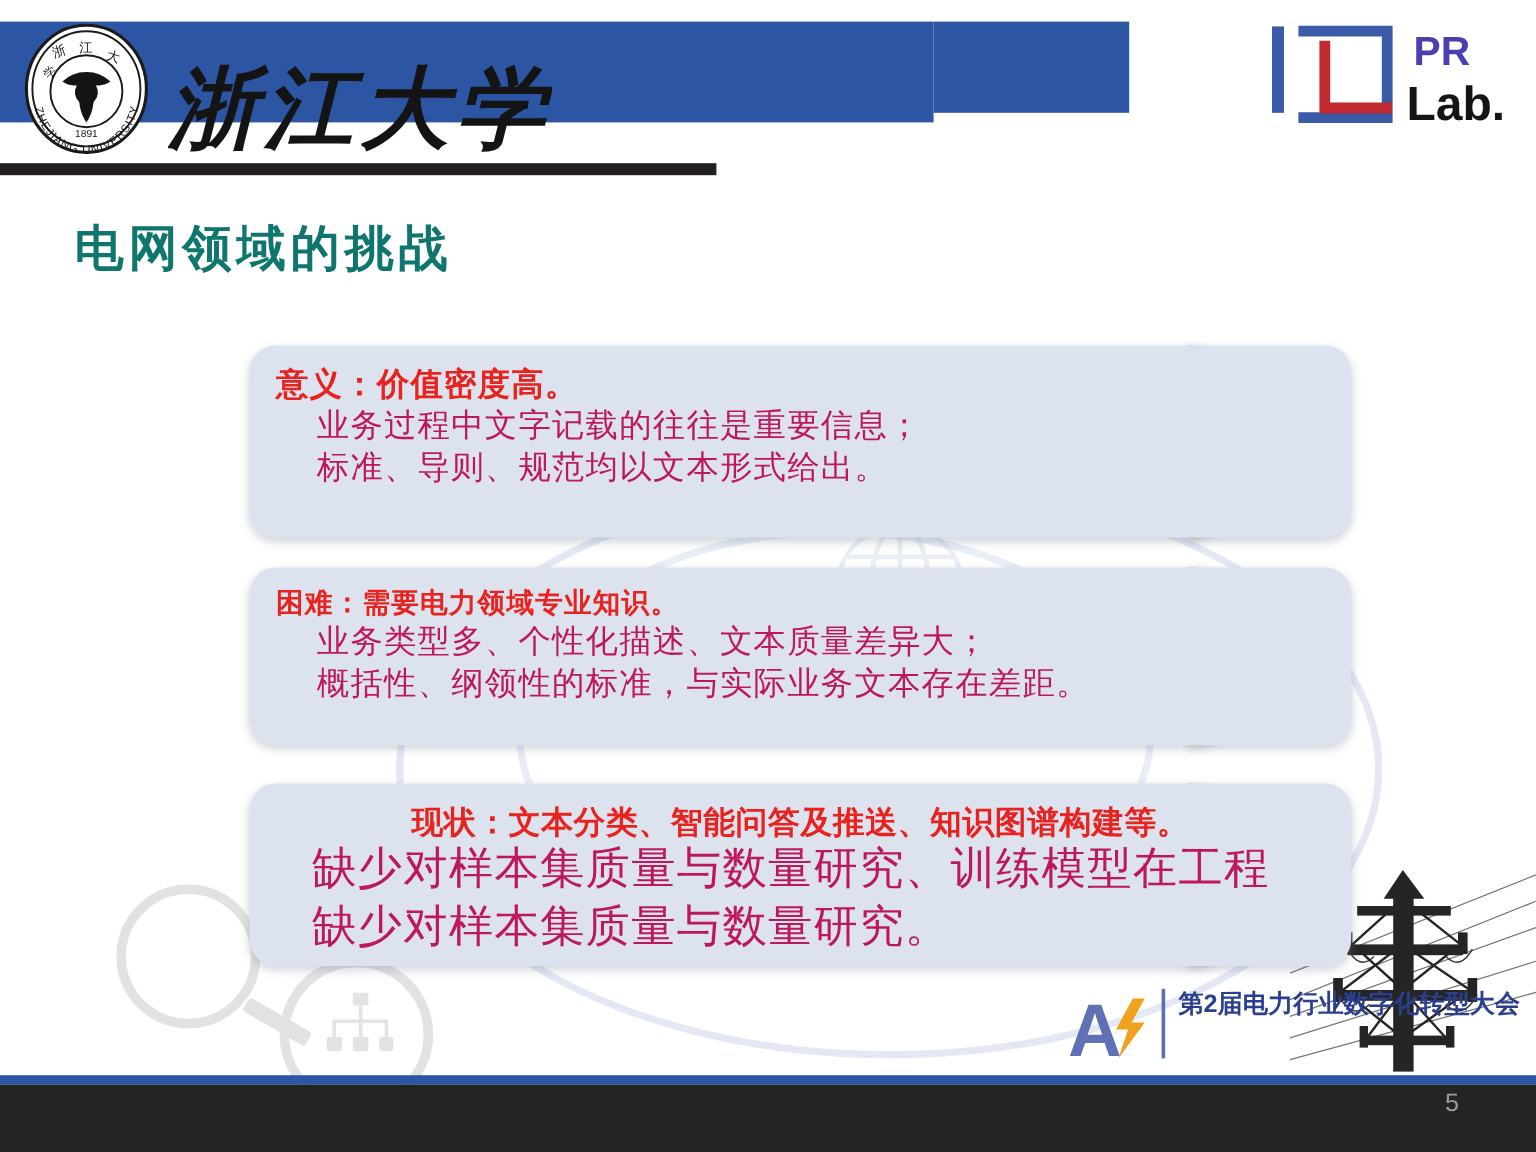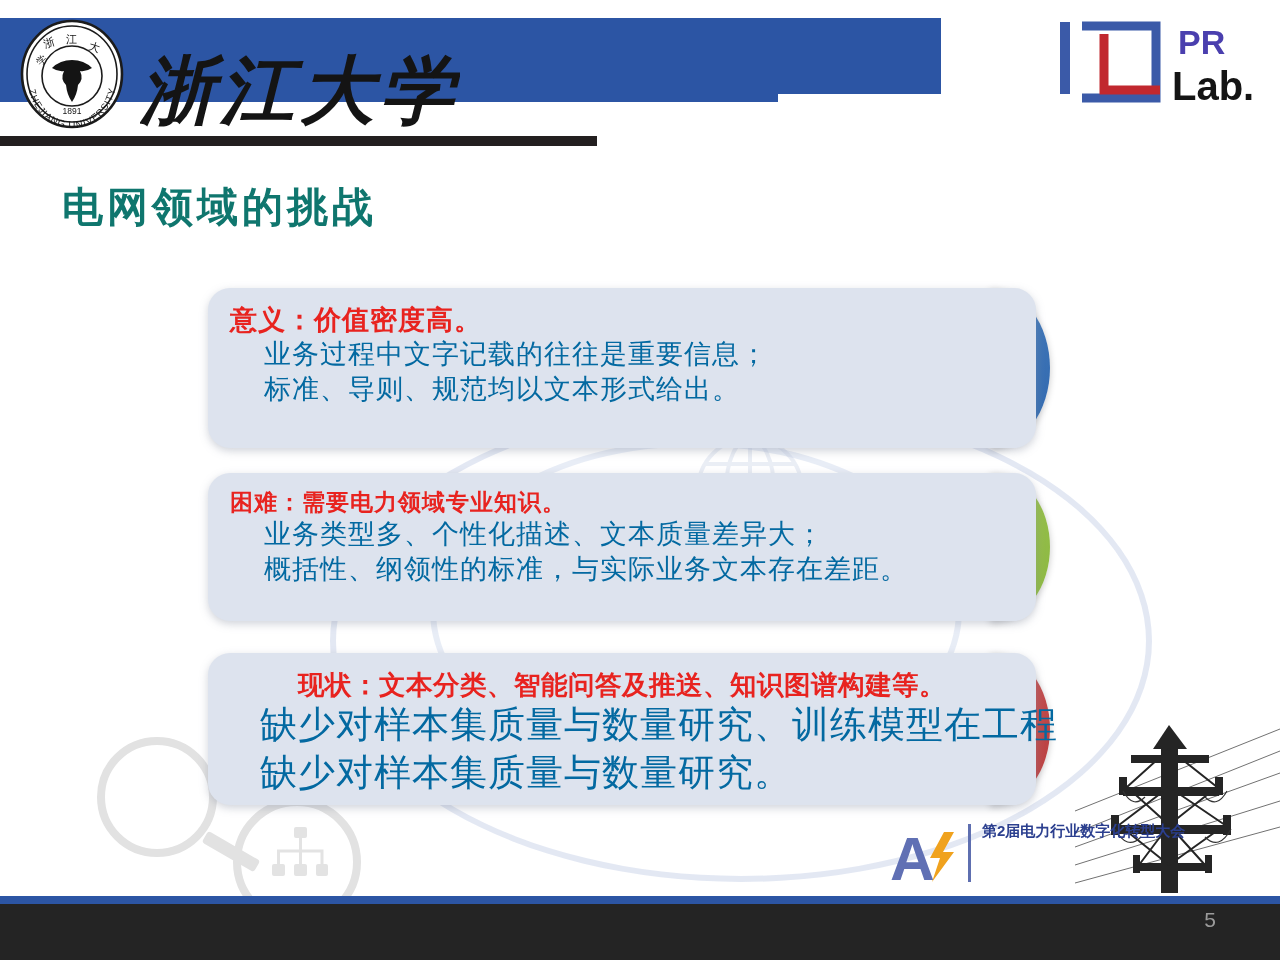--- a/index.html
+++ b/index.html
@@ -82,48 +82,48 @@
   .cap-num{
     position:absolute;left:0;top:50%;transform:translateY(-50%);
     width:100%;text-align:center;color:#fff;font-size:25px;
     font-family:"Liberation Sans","DejaVu Sans",sans-serif;font-weight:400;
   }
   .cap1{background:linear-gradient(100deg,#7ba2d0 0%,#4b80bc 45%,#2e66ae 100%);}
   .cap2{background:linear-gradient(100deg,#b6cf77 0%,#9dc354 45%,#8ab73f 100%);}
   .cap3{background:linear-gradient(100deg,#d58b8b 0%,#c75a5a 45%,#b93b3b 100%);}
 
   .panel{
-    position:absolute;left:0;top:0;width:828px;height:100%;
+    position:absolute;left:0;top:0;width:918px;height:100%;
     background:#dde3ee;border-radius:22px;
     box-shadow:0 3px 8px rgba(120,130,150,.35);
     padding:0;z-index:2;
   }
   .panel-inner{padding:16px 22px 10px 22px;}
   .lead{
     color:#e8231f;font-size:27px;font-weight:700;letter-spacing:1px;
     font-family:"Liberation Serif","DejaVu Serif",serif;
     line-height:1.22;white-space:nowrap;
   }
   .lead .lead-body{font-weight:700;}
   .sub{
-    color:#0369a1;font-size:27px;letter-spacing:1px;line-height:1.30;
+    color:#be185d;font-size:27px;letter-spacing:1px;line-height:1.30;
     font-family:"Liberation Serif","DejaVu Serif",serif;
     margin-left:34px;white-space:nowrap;
   }
   .row3 .lead{font-size:26.5px;letter-spacing:0.5px;text-align:center;}
   .row3 .sub{font-size:37px;margin-left:30px;}
   .row2 .lead{font-size:23px;}
   .row2 .sub{margin-left:34px;}
 
   
   .conf{position:absolute;left:890px;top:818px;width:330px;height:80px;}
   .conf-a{position:absolute;left:0;top:6px;width:78px;height:62px;}
   .conf-div{position:absolute;left:78px;top:6px;width:3px;height:58px;background:#5e6fb0;}
   .conf-l1{
-    position:absolute;left:92px;top:4px;font-size:15px;font-weight:700;color:#2b3f8f;
+    position:absolute;left:92px;top:4px;font-size:21px;font-weight:700;color:#2b3f8f;
     font-family:"Liberation Sans","DejaVu Sans",sans-serif;letter-spacing:0px;white-space:nowrap;
   }
   .conf-l2{
     position:absolute;left:92px;top:34px;font-size:21px;font-weight:700;color:#2b3f8f;
     font-family:"Liberation Sans","DejaVu Sans",sans-serif;letter-spacing:3px;white-space:nowrap;
   }
   .tower{position:absolute;left:1075px;top:715px;width:205px;height:185px;opacity:.95;}
 
   
   .foot-blue{position:absolute;left:0;top:896px;width:1280px;height:8px;background:#2c55a4;}

